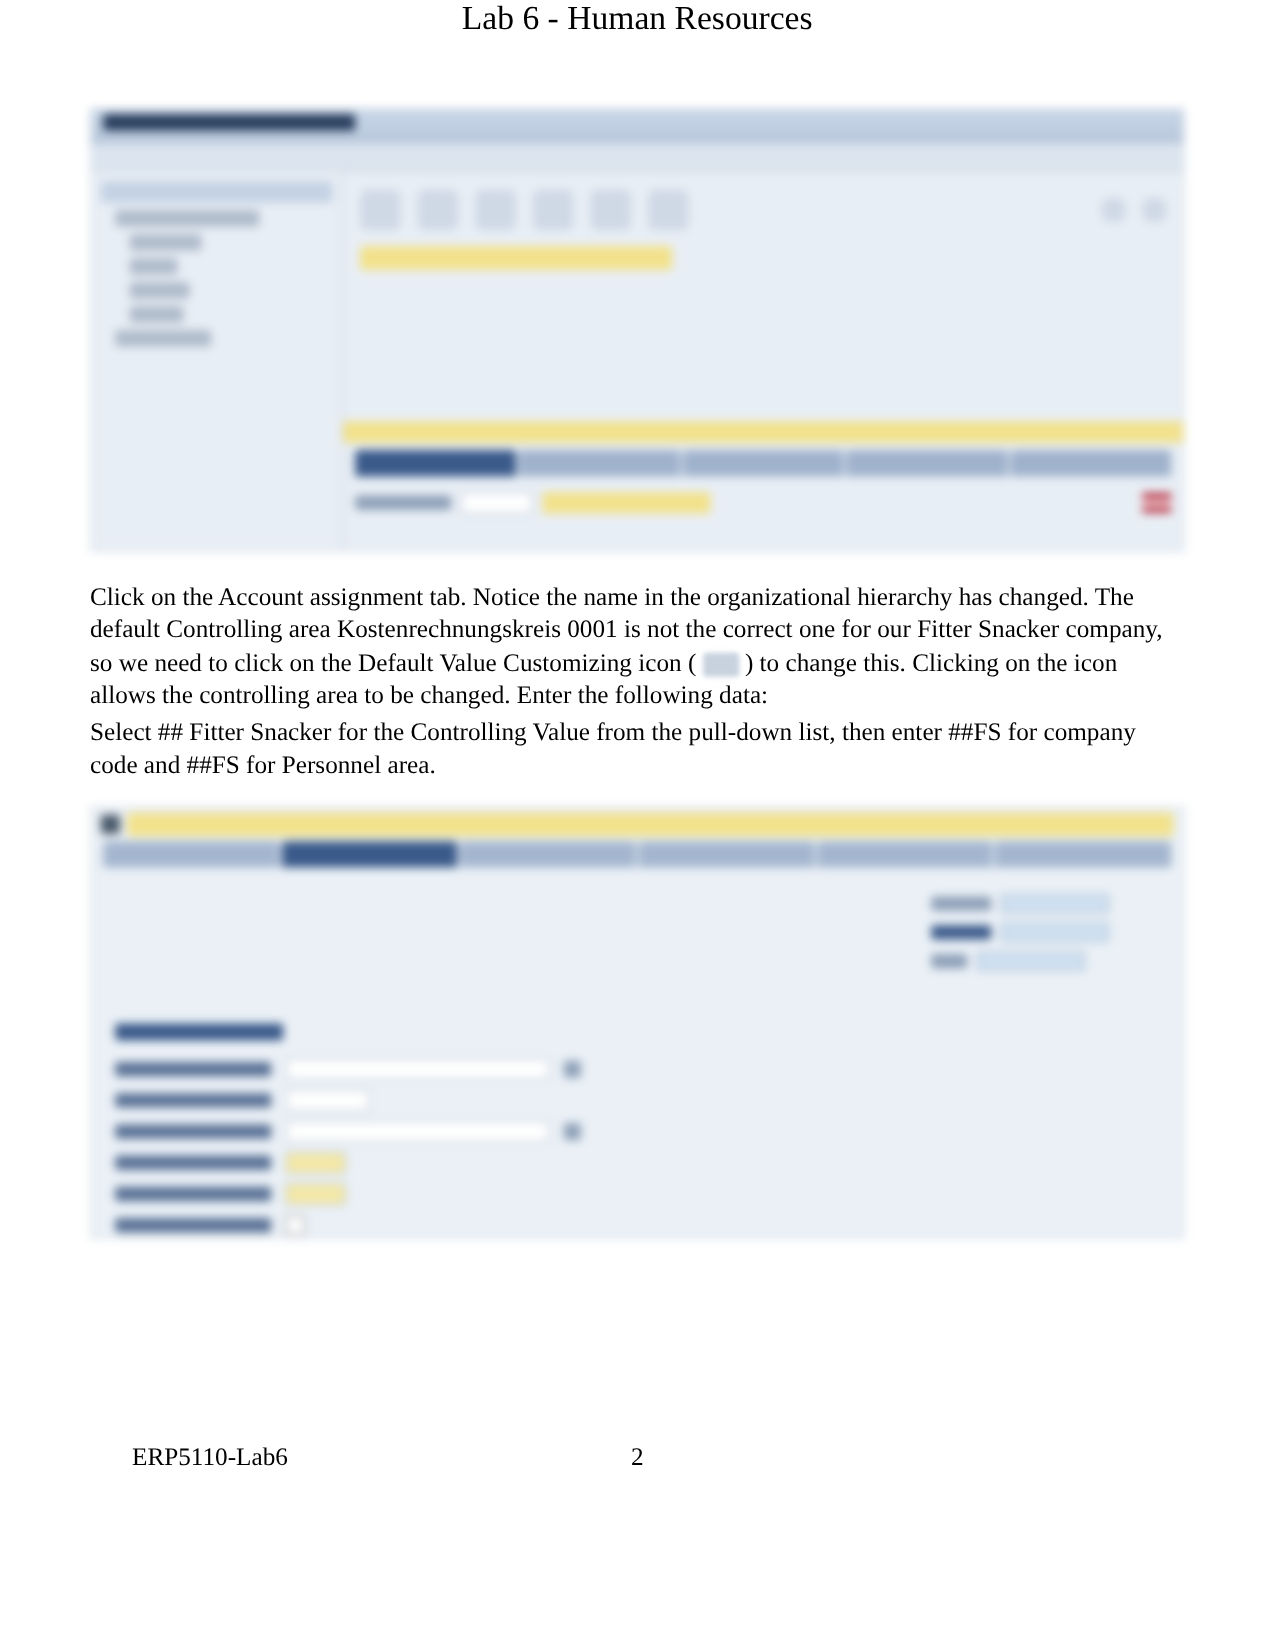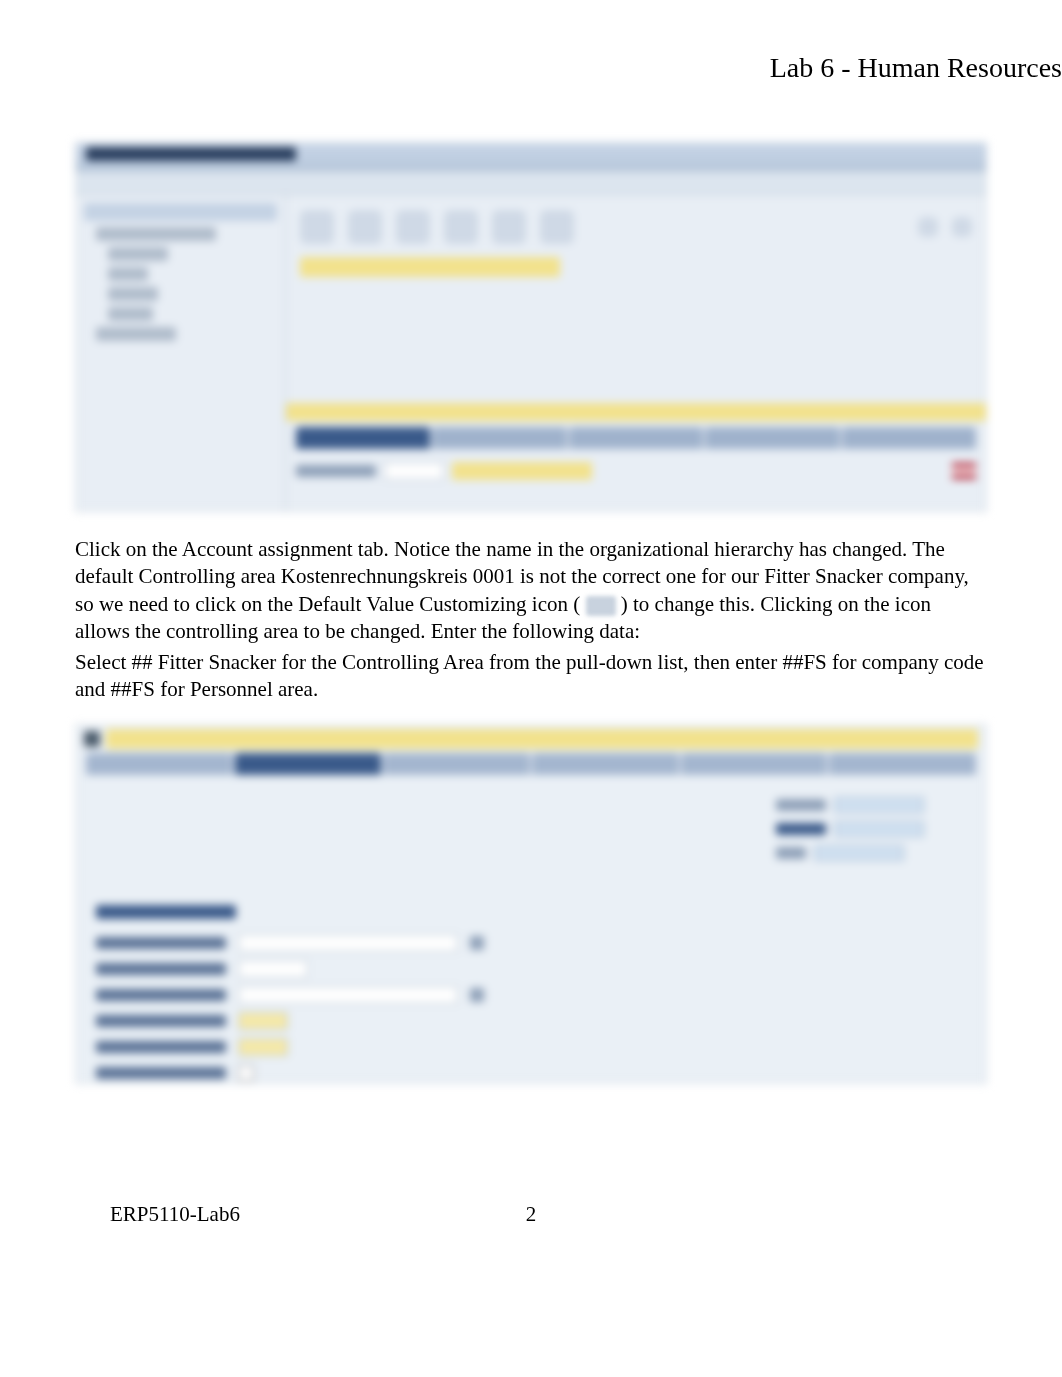--- a/index.html
+++ b/index.html
@@ -8,23 +8,22 @@
       box-sizing: border-box;
     }
     body {
       width: 1062px;
       height: 1377px;
       font-family: 'Times New Roman', Times, serif;
       background: #ffffff;
       position: relative;
     }
     .page-title {
-      text-align: right;
+      text-align: center;
       font-size: 28px;
-      padding-top: 52px;
       padding-bottom: 20px;
       color: #000;
     }
     .content-wrapper {
       padding: 0 75px;
     }
     
     .screenshot-1 {
       margin-top: 38px;
       width: 100%;
@@ -356,21 +355,21 @@
       </div>
     </div>
   </div>
 
   <p class="para">
     <span>Click on the Account assignment   tab. Notice the name in the organizational hierarchy has changed. The default Controlling area Kostenrechnungskreis 0001 is not the correct one for our Fitter Snacker company, so we need to click on the Default Value Customizing icon (</span>
     <span class="inline-icon"></span>
     <span>) to change this.  Clicking on the icon allows the controlling area to be changed.  Enter the following data:</span>
   </p>
 
-  <p class="para2">Select ## Fitter Snacker   for the Controlling Area from the pull-down list, then enter ##FS for company code and ##FS for Personnel area.</p>
+  <p class="para2">Select ## Fitter Snacker   for the Controlling Value from the pull-down list, then enter ##FS for company code and ##FS for Personnel area.</p>
 
   <div class="screenshot-2">
     <div style="display:flex;align-items:center;gap:6px;padding:4px 8px 0 8px">
       <div style="width:16px;height:16px;background:#4a5a6a;border-radius:2px"></div>
       <div class="sc2-title" style="flex:1;margin:0"></div>
     </div>
     <div class="sc2-tabs">
       <div class="sc2-tab"></div>
       <div class="sc2-tab active"></div>
       <div class="sc2-tab"></div>

